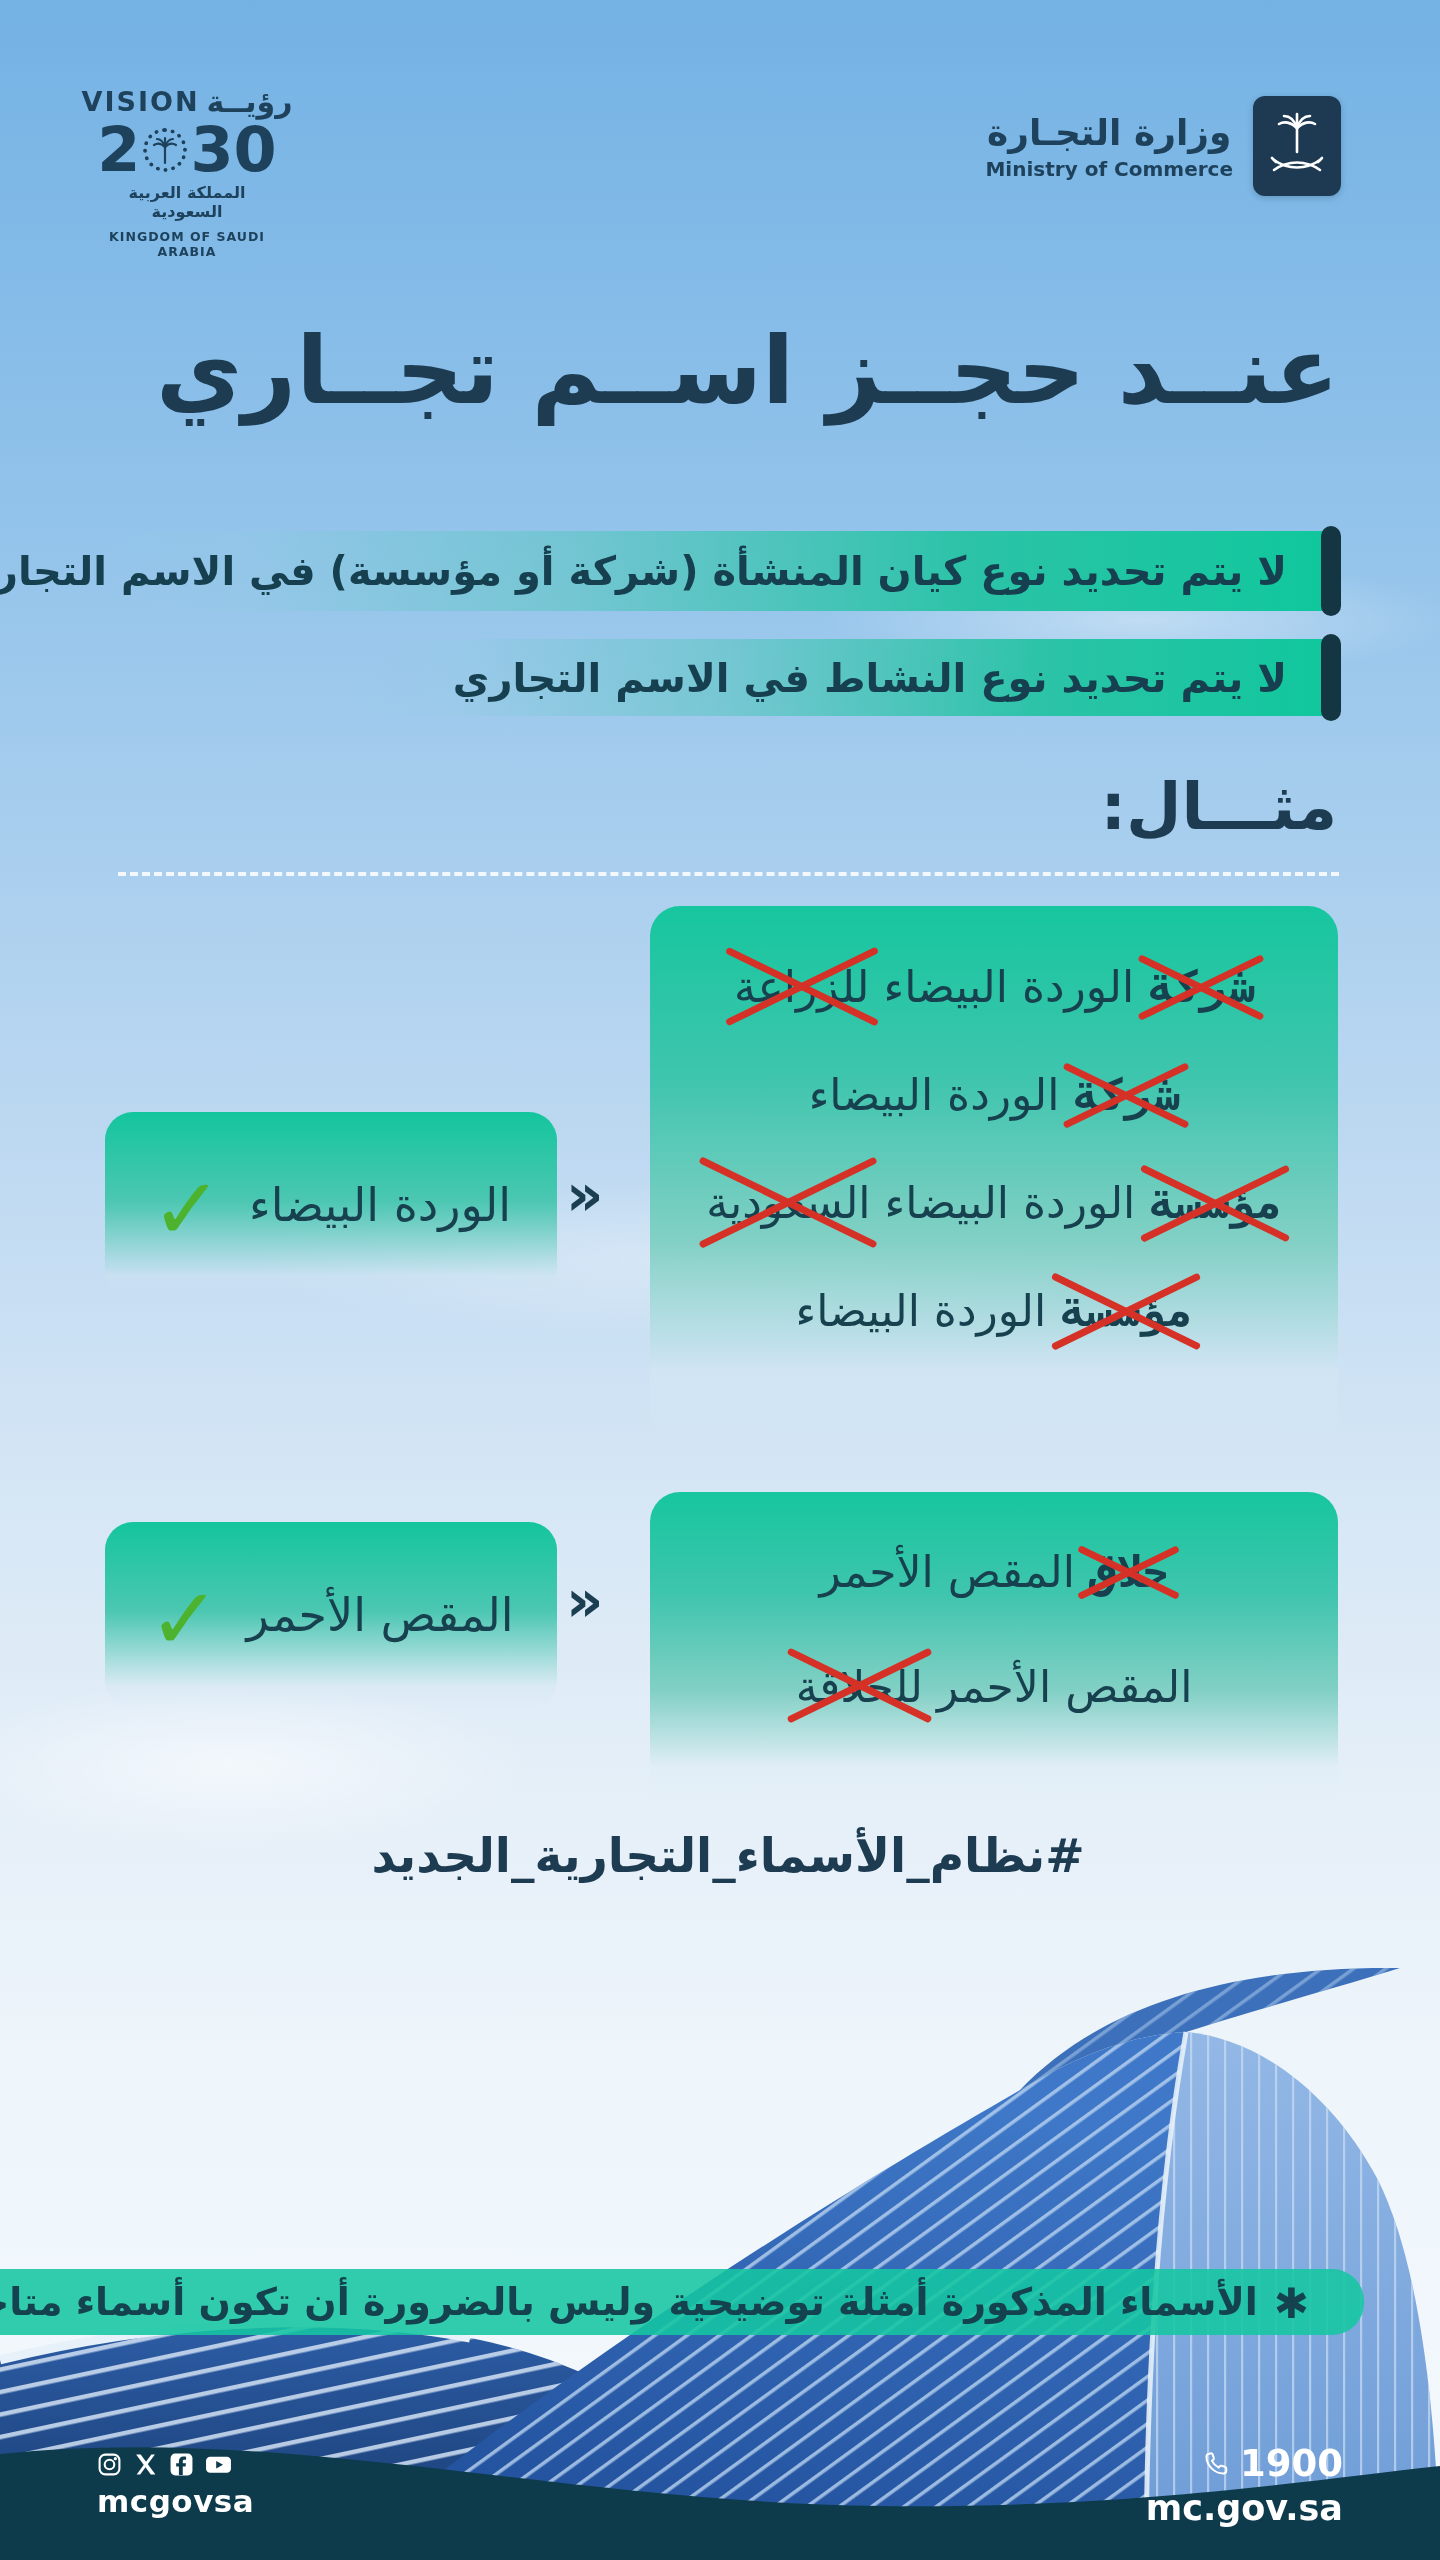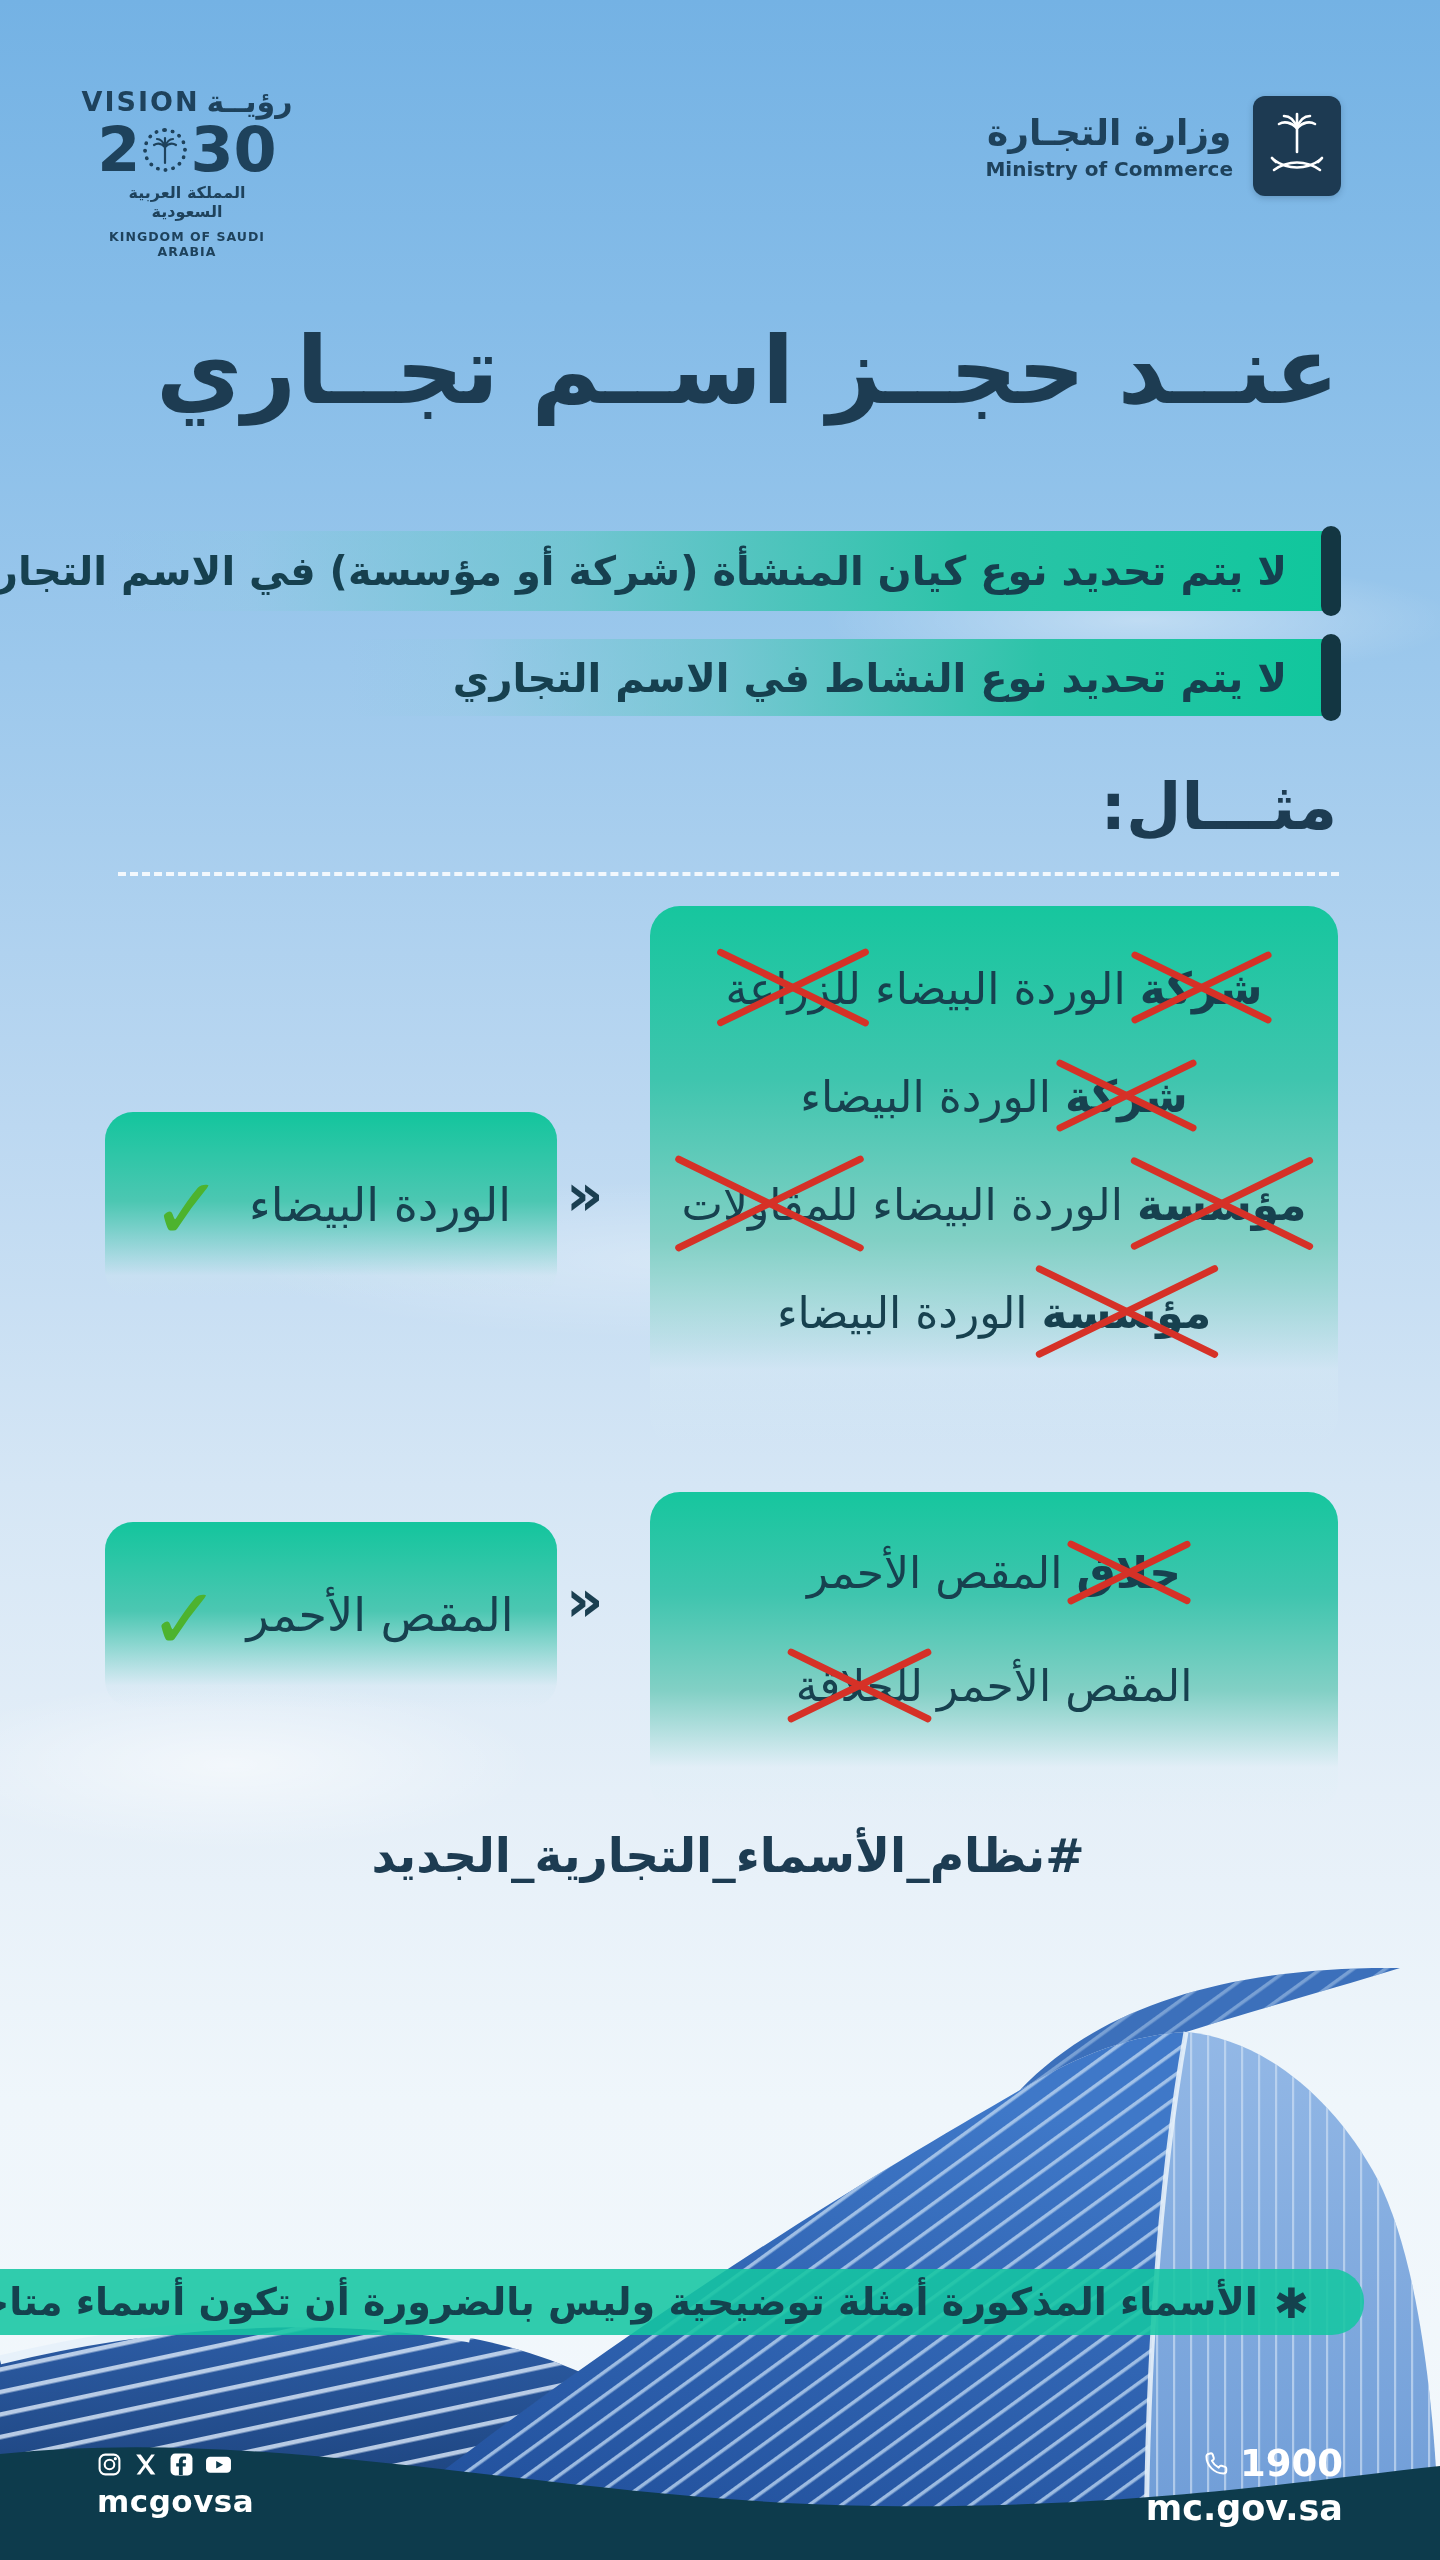--- a/index.html
+++ b/index.html
@@ -41,21 +41,21 @@
   .dashes{position:absolute;top:872px;left:118px;right:101px;border-top:4px dashed rgba(255,255,255,.85);}
 
   
   .wrongbox{position:absolute;right:102px;width:688px;border-radius:30px;
     background:linear-gradient(180deg,#16c69e 0%,#3fc5ae 32%,#82d0c5 62%,rgba(219,238,245,.25) 86%,rgba(223,240,246,0) 100%);
     display:flex;flex-direction:column;align-items:center;justify-content:space-around;text-align:center;}
   .wrongbox.b1{top:906px;height:540px;padding:28px 16px 80px;}
   .wrongbox.b2{top:1492px;height:320px;padding:24px 16px 70px;}
   .wline{font-size:44px;color:#17414f;white-space:nowrap;}
   .seg{margin:0 7px;display:inline-block;}
-  .bold{font-weight:bold;}
+  .bold{font-weight:bold;font-family:Liberation Mono, monospace;}
   .crossed{position:relative;}
   .crossed::before,.crossed::after{content:"";position:absolute;left:-16px;right:-16px;top:calc(50% - 4px);height:7px;background:#d63127;border-radius:4px;}
   .crossed::before{transform:rotate(26deg);}
   .crossed::after{transform:rotate(-26deg);}
 
   
   .okbox{position:absolute;left:105px;width:452px;height:186px;border-radius:28px;
     background:linear-gradient(180deg,#13c59d 0%,#4cc7b2 48%,rgba(203,229,239,.28) 88%,rgba(213,233,242,0) 100%);
     display:flex;align-items:center;justify-content:center;gap:26px;}
   .okbox.k1{top:1112px;}
@@ -158,21 +158,21 @@
   <div class="dashes"></div>
 
   <div class="wrongbox b1">
     <div class="wline">
       <span class="seg bold crossed">شركة</span><span class="seg">الوردة البيضاء</span><span class="seg crossed">للزراعة</span>
     </div>
     <div class="wline">
       <span class="seg bold crossed">شركة</span><span class="seg">الوردة البيضاء</span>
     </div>
     <div class="wline">
-      <span class="seg bold crossed">مؤسسة</span><span class="seg">الوردة البيضاء</span><span class="seg crossed">للمقاولات</span>
+      <span class="seg bold crossed">مؤسسة</span><span class="seg">الوردة البيضاء</span><span class="seg crossed">السعودية</span>
     </div>
     <div class="wline">
       <span class="seg bold crossed">مؤسسة</span><span class="seg">الوردة البيضاء</span>
     </div>
   </div>
 
   <div class="arrow a1">«</div>
 
   <div class="okbox k1">
     <span class="oktext">الوردة البيضاء</span>

